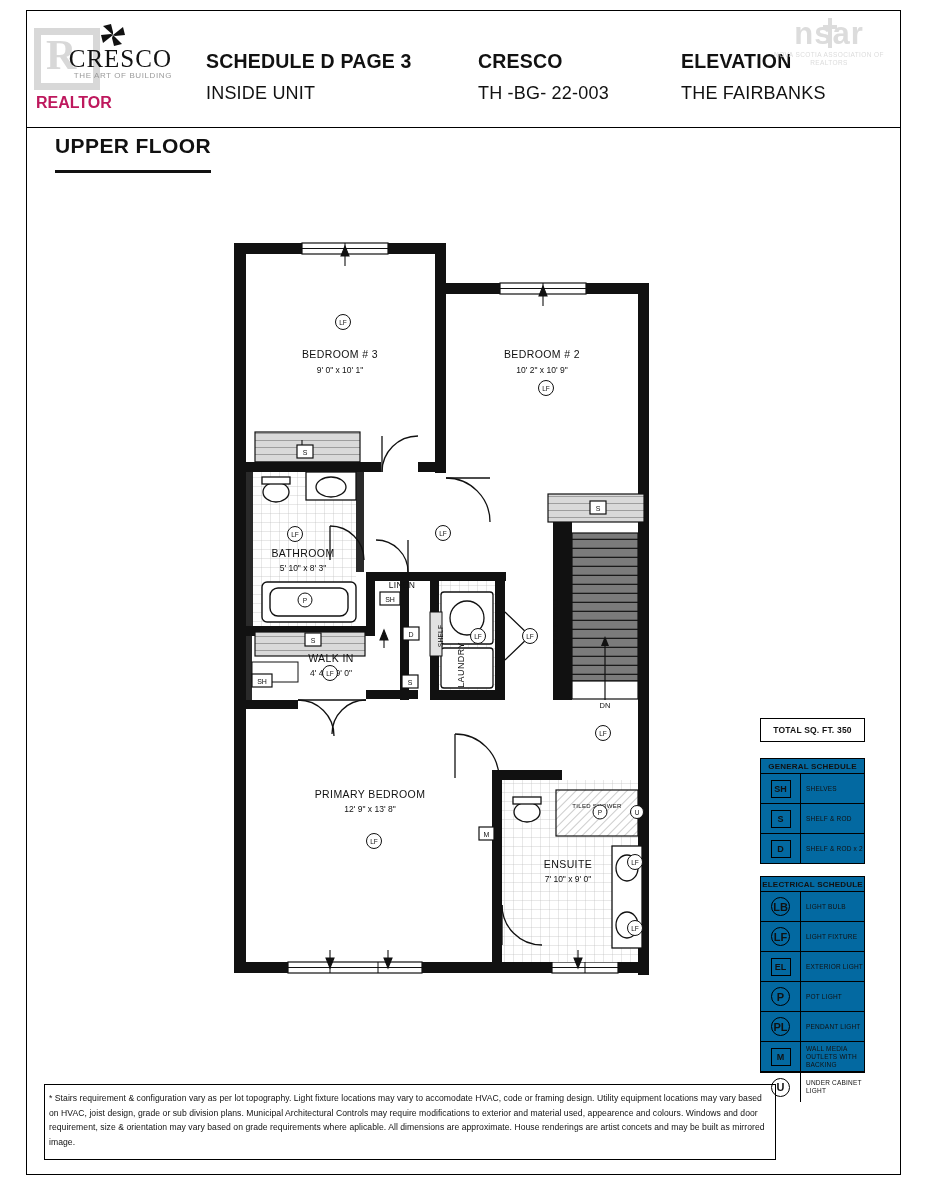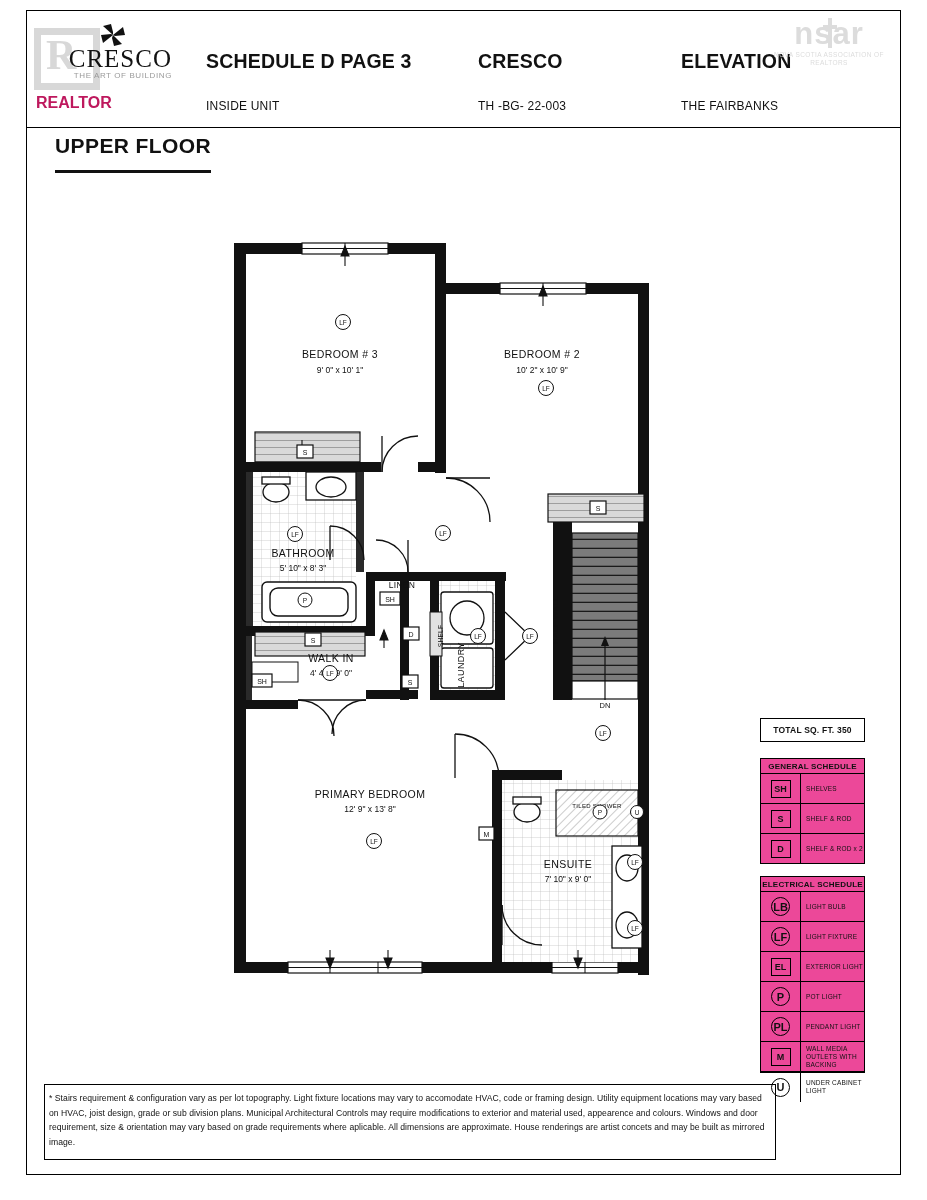--- a/index.html
+++ b/index.html
@@ -57,21 +57,21 @@
   }
   .cresco .name {
     font-family:"Liberation Serif", serif;
     font-size:25px; letter-spacing:1px; color:#111; line-height:26px;
   }
   .cresco .tag {
     font-size:8px; letter-spacing:.6px; color:#9a9a9a; margin-top:-1px;
   }
   .hdr-col { position:absolute; top:40px; }
   .hdr-col .l1 { font-size:19.5px; font-weight:bold; letter-spacing:.2px; white-space:nowrap;}
-  .hdr-col .l2 { font-size:12px; margin-top:26px; letter-spacing:.2px; white-space:nowrap;}
+  .hdr-col .l2 { font-size:18px; margin-top:10px; letter-spacing:.2px; white-space:nowrap;}
   #hc1 { left:180px; }
   #hc2 { left:452px; }
   #hc3 { left:655px; }
   .nsar {
     position:absolute; right:8px; top:8px; width:128px; height:52px;
     color:#dcdcdc; text-align:center;
   }
   .nsar .big {
     font-size:31px; font-weight:bold; letter-spacing:1px; line-height:31px;
     font-family:"Liberation Sans", sans-serif;
@@ -88,21 +88,21 @@
   }
   
   .plan { position:absolute; left:0; top:0; width:927px; height:1200px; pointer-events:none;}
   
   .sqft {
     position:absolute; left:760px; top:718px; width:105px; height:24px;
     border:1px solid #000; display:flex; align-items:center; justify-content:center;
     font-size:8.5px; font-weight:bold; letter-spacing:.2px;
   }
   .sched {
-    position:absolute; border:1px solid #000; background:#ec4899;
+    position:absolute; border:1px solid #000; background:#0369a1;
   }
   .sched .sched-title {
     height:15px; border-bottom:1px solid #000;
     font-size:8px; font-weight:bold; display:flex; align-items:center; justify-content:center;
     letter-spacing:.2px;
   }
   .sched-row {
     display:flex; align-items:center; height:30px; border-bottom:1px solid #000;
   }
   .sched-row:last-child { border-bottom:none; }

